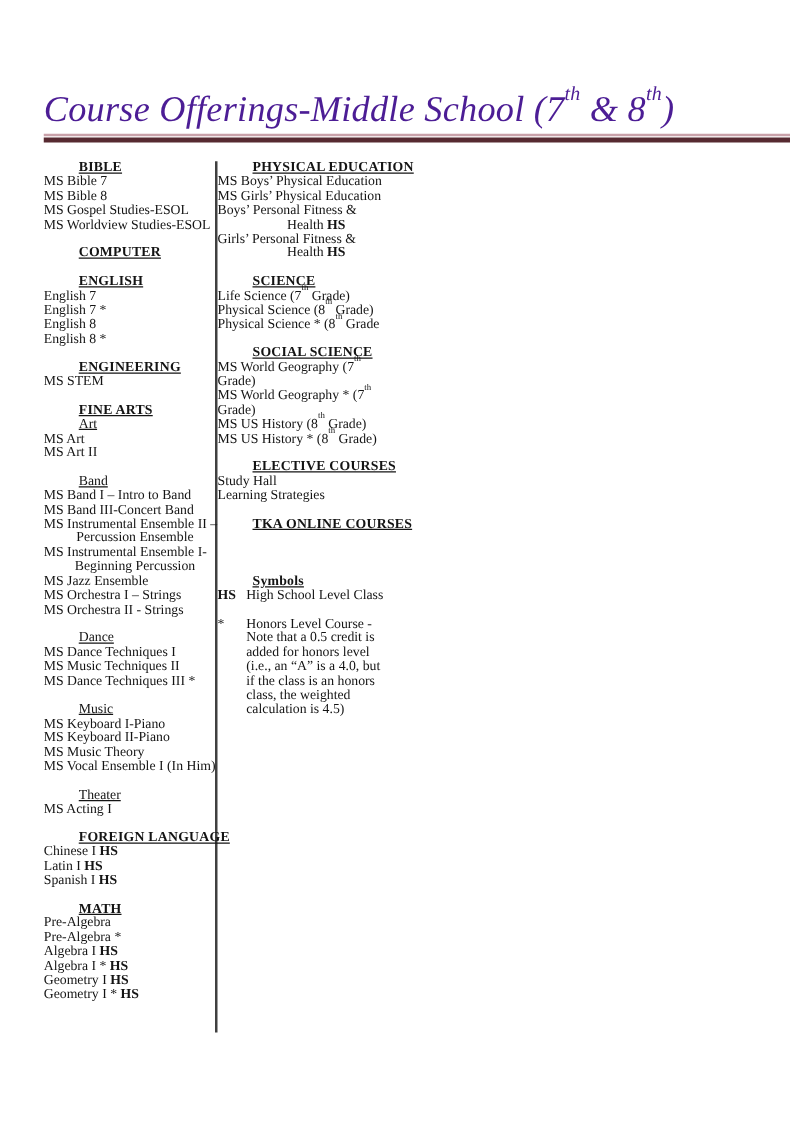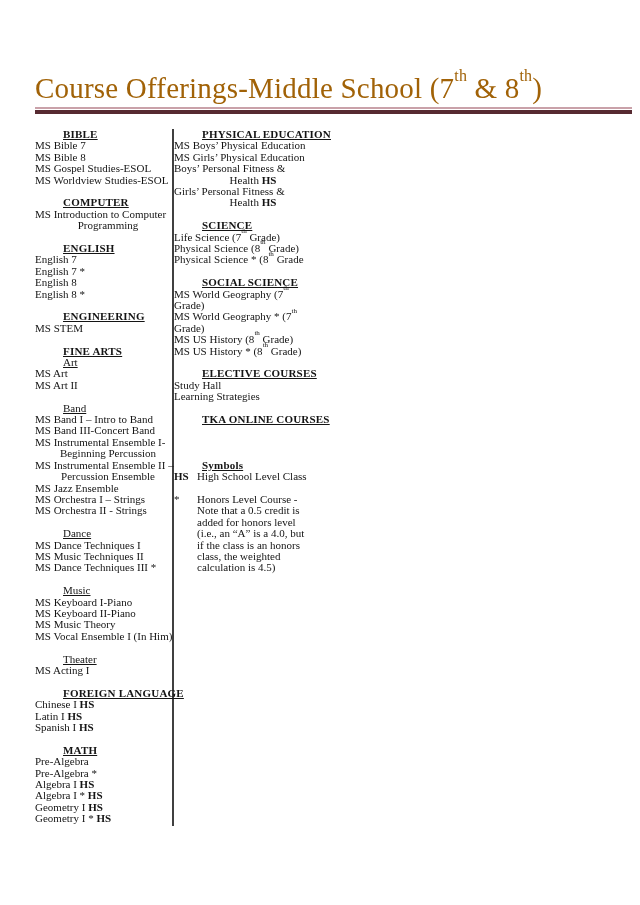--- a/index.html
+++ b/index.html
@@ -1,21 +1,21 @@
 <!DOCTYPE html>
 <html><head>
 <meta charset="utf-8">
 <style>
   * { margin:0; padding:0; box-sizing:border-box; }
   html,body { background:#ffffff; }
   body { width:640px; height:905px; font-family:"Liberation Serif","DejaVu Serif",serif; }
   .page { position:relative; width:640px; height:905px; background:#ffffff; overflow:hidden; }
 
   .title { position:absolute; left:35px; top:72px; font-size:29px; line-height:32px;
-           font-weight:normal; color:#a16207; white-space:nowrap; letter-spacing:0.2px; }
+           font-weight:normal; color:#4c1d95; white-space:nowrap; letter-spacing:0.2px;font-style:italic; }
   .title sup { font-size:0.55em; line-height:0; position:relative; top:-0.42em; }
 
   .rule { position:absolute; left:35px; top:107px; width:597px; }
   .rule-light { height:2px; background:#c9a1a9; }
   .rule-dark { height:4px; background:#572a31; margin-top:1px; }
 
   .divider { position:absolute; left:172px; top:129px; width:2px; height:697px; background:#404040; }
 
   .col { position:absolute; top:129px; font-size:11px; line-height:11.4px; color:#141414; }
   .col-left  { left:35px;  width:138px; }
@@ -43,49 +43,45 @@
   </div>
   <div class="divider" style="background: rgb(64, 64, 64);"></div>
   <div class="col col-left" id="col-left" style="color: rgb(20, 20, 20);">
       <div class="line heading">BIBLE</div>
       <div class="line">MS Bible 7</div>
       <div class="line">MS Bible 8</div>
       <div class="line">MS Gospel Studies-ESOL</div>
       <div class="line">MS Worldview Studies-ESOL</div>
       <div class="gap"></div>
       <div class="line heading">COMPUTER</div>
-      <div>
-        <div class="line">MS Introduction to Computer</div>
-        <div class="line indent">Programming</div>
-      </div>
       <div class="gap"></div>
       <div class="line heading">ENGLISH</div>
       <div class="line">English 7</div>
       <div class="line">English 7 *</div>
       <div class="line">English 8</div>
       <div class="line">English 8 *</div>
       <div class="gap"></div>
       <div class="line heading">ENGINEERING</div>
       <div class="line">MS STEM</div>
       <div class="gap"></div>
       <div class="line heading">FINE ARTS</div>
       <div class="line heading sub">Art</div>
       <div class="line">MS Art</div>
       <div class="line">MS Art II</div>
       <div class="gap"></div>
       <div class="line heading sub">Band</div>
       <div class="line">MS Band I – Intro to Band</div>
       <div class="line">MS Band III-Concert Band</div>
       <div>
+        <div class="line">MS Instrumental Ensemble II –</div>
+        <div class="line indent">Percussion Ensemble</div>
+      </div>
+      <div>
         <div class="line">MS Instrumental Ensemble I-</div>
         <div class="line indent">Beginning Percussion</div>
-      </div>
-      <div>
-        <div class="line">MS Instrumental Ensemble II –</div>
-        <div class="line indent">Percussion Ensemble</div>
       </div>
       <div class="line">MS Jazz Ensemble</div>
       <div class="line">MS Orchestra I – Strings</div>
       <div class="line">MS Orchestra II - Strings</div>
       <div class="gap"></div>
       <div class="line heading sub">Dance</div>
       <div class="line">MS Dance Techniques I</div>
       <div class="line">MS Music Techniques II</div>
       <div class="line">MS Dance Techniques III *</div>
       <div class="gap"></div>

